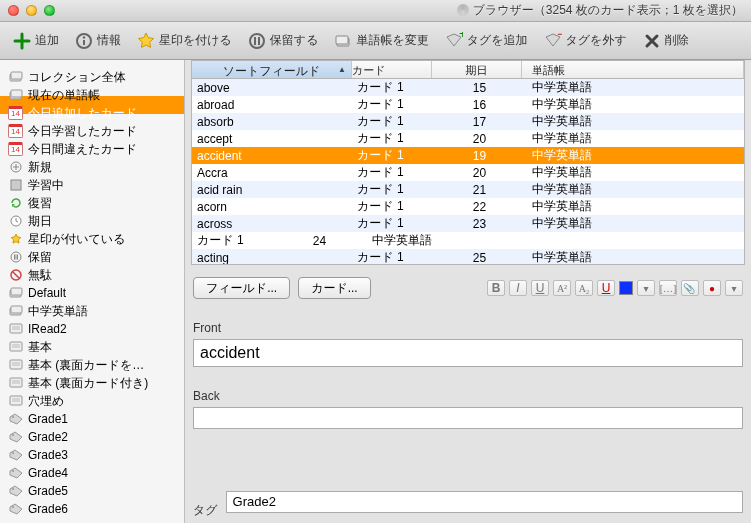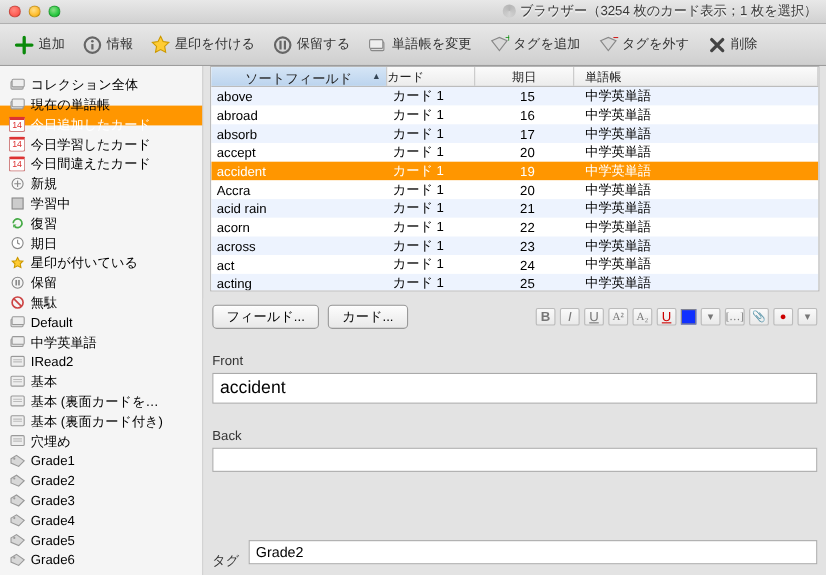--- a/index.html
+++ b/index.html
@@ -439,21 +439,20 @@
             <div class="td c2">22</div>
             <div class="td c3">中学英単語</div>
           </div>
           <div class="tr odd">
             <div class="td c0">across</div>
             <div class="td c1">カード 1</div>
             <div class="td c2">23</div>
             <div class="td c3">中学英単語</div>
           </div>
           <div class="tr even">
-            <div class="td c0">act</div>
             <div class="td c1">カード 1</div>
             <div class="td c2">24</div>
             <div class="td c3">中学英単語</div>
           </div>
           <div class="tr odd">
             <div class="td c0">acting</div>
             <div class="td c1">カード 1</div>
             <div class="td c2">25</div>
             <div class="td c3">中学英単語</div>
           </div>

